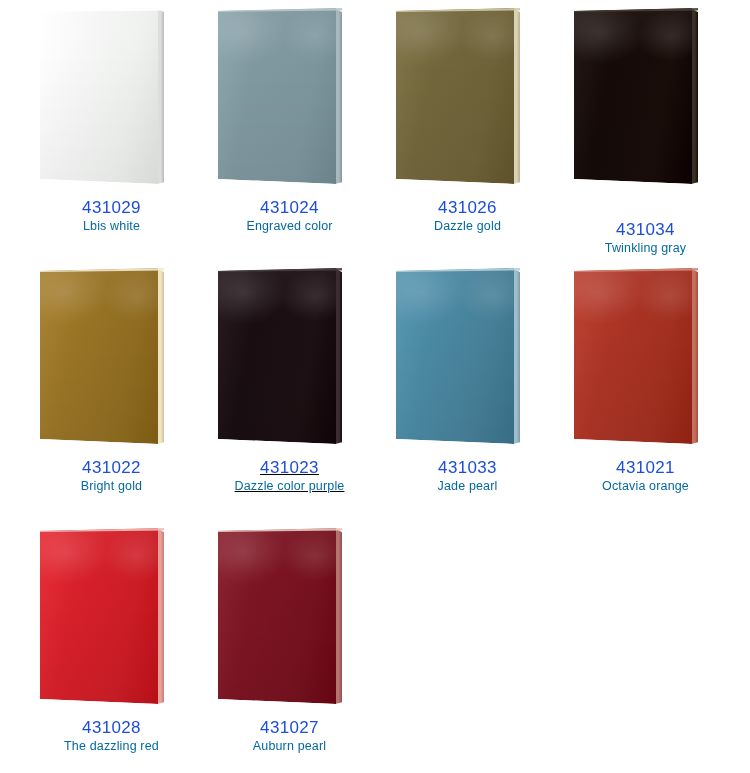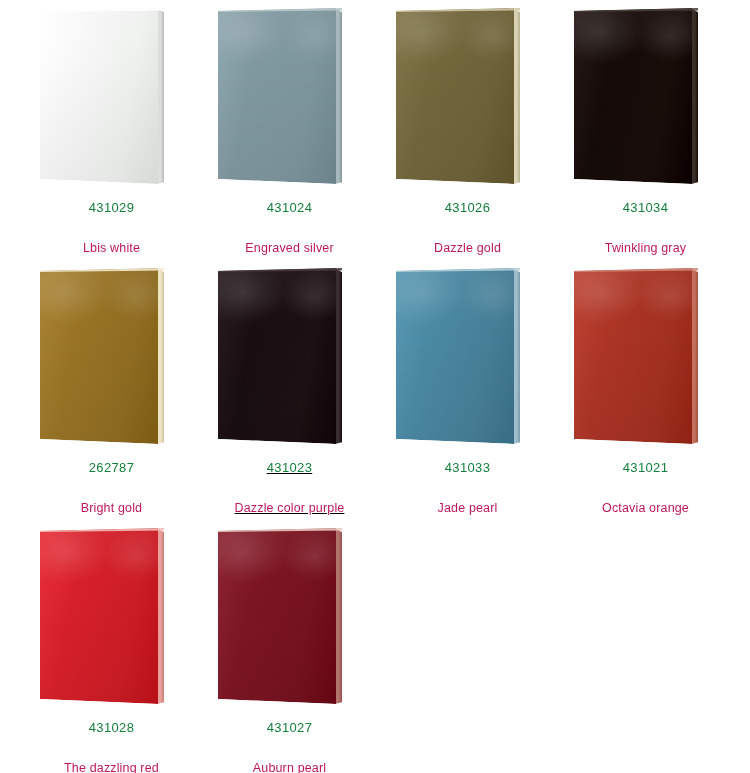--- a/index.html
+++ b/index.html
@@ -103,37 +103,36 @@
   .label-block {
     width: 187px;
     text-align: center;
     margin-top: 2px;
     z-index: 6;
   }
 
   .swatch-code {
     display: block;
     font-family: "Liberation Sans", sans-serif;
-    font-size: 13px;
+    font-size: 17px;
     font-weight: 400;
-    color: #15803d;
+    color: #1d4ed8;
     letter-spacing: .35px;
     line-height: 19px;
   }
 
   .swatch-name {
     display: block;
     font-family: "Liberation Sans", sans-serif;
     font-size: 12.5px;
     font-weight: 400;
-    color: #be185d;
+    color: #0369a1;
     letter-spacing: .15px;
     line-height: 19px;
     white-space: nowrap;
-    margin-top: 22px;
   }
 </style>
 </head>
 <body>
 
 <div id="swatch-grid">
     <div class="swatch-cell" style="left: 18px; top: 0px;">
       <div class="panel-stage">
         <div class="panel-shadow"></div>
         <div class="panel-edge" style="background: linear-gradient(90deg, rgb(220, 222, 220) 0%, rgb(220, 222, 220) 55%, rgb(184, 186, 184) 100%);"></div>
@@ -153,21 +152,21 @@
         <div class="panel-shadow"></div>
         <div class="panel-edge" style="background: linear-gradient(90deg, rgb(168, 184, 189) 0%, rgb(168, 184, 189) 55%, rgb(132, 148, 153) 100%);"></div>
         <div class="panel-body">
           <div class="panel-face" style="background: linear-gradient(100deg, rgb(143, 167, 175) 0%, rgb(128, 152, 160) 30%, rgb(125, 149, 157) 72%, rgb(112, 136, 144) 100%);"></div>
           <div class="panel-gloss" style="background: radial-gradient(52% 26% at 22% 14%, rgba(255, 255, 255, 0.13), rgba(255, 255, 255, 0) 70%), radial-gradient(40% 20% at 82% 16%, rgba(255, 255, 255, 0.1), rgba(255, 255, 255, 0) 72%), linear-gradient(rgba(255, 255, 255, 0.05) 0%, rgba(255, 255, 255, 0) 26%, rgba(0, 0, 0, 0.043) 100%);"></div>
         </div>
         <div class="panel-top" style="background: rgb(185, 198, 202);"></div>
       </div>
       <div class="label-block">
         <span class="swatch-code">431024</span>
-        <span class="swatch-name">Engraved silver</span>
+        <span class="swatch-name">Engraved color</span>
       </div>
     </div>
     <div class="swatch-cell" style="left: 374px; top: 0px;">
       <div class="panel-stage">
         <div class="panel-shadow"></div>
         <div class="panel-edge" style="background: linear-gradient(90deg, rgb(217, 210, 180) 0%, rgb(217, 210, 180) 55%, rgb(181, 174, 144) 100%);"></div>
         <div class="panel-body">
           <div class="panel-face" style="background: linear-gradient(100deg, rgb(130, 118, 75) 0%, rgb(115, 103, 60) 30%, rgb(110, 98, 56) 72%, rgb(97, 85, 43) 100%);"></div>
           <div class="panel-gloss" style="background: radial-gradient(52% 26% at 22% 14%, rgba(255, 255, 255, 0.13), rgba(255, 255, 255, 0) 70%), radial-gradient(40% 20% at 82% 16%, rgba(255, 255, 255, 0.1), rgba(255, 255, 255, 0) 72%), linear-gradient(rgba(255, 255, 255, 0.05) 0%, rgba(255, 255, 255, 0) 26%, rgba(0, 0, 0, 0.043) 100%);"></div>
         </div>
@@ -197,21 +196,21 @@
       <div class="panel-stage">
         <div class="panel-shadow"></div>
         <div class="panel-edge" style="background: linear-gradient(90deg, rgb(239, 229, 194) 0%, rgb(239, 229, 194) 55%, rgb(203, 193, 158) 100%);"></div>
         <div class="panel-body">
           <div class="panel-face" style="background: linear-gradient(100deg, rgb(169, 132, 53) 0%, rgb(154, 117, 38) 30%, rgb(143, 108, 33) 72%, rgb(130, 95, 20) 100%);"></div>
           <div class="panel-gloss" style="background: radial-gradient(52% 26% at 22% 14%, rgba(255, 255, 255, 0.13), rgba(255, 255, 255, 0) 70%), radial-gradient(40% 20% at 82% 16%, rgba(255, 255, 255, 0.1), rgba(255, 255, 255, 0) 72%), linear-gradient(rgba(255, 255, 255, 0.05) 0%, rgba(255, 255, 255, 0) 26%, rgba(0, 0, 0, 0.043) 100%);"></div>
         </div>
         <div class="panel-top" style="background: rgb(242, 234, 208);"></div>
       </div>
       <div class="label-block">
-        <span class="swatch-code">262787</span>
+        <span class="swatch-code">431022</span>
         <span class="swatch-name">Bright gold</span>
       </div>
     </div>
     <div class="swatch-cell" style="left: 196px; top: 260px; text-decoration: underline;">
       <div class="panel-stage">
         <div class="panel-shadow"></div>
         <div class="panel-edge" style="background: linear-gradient(90deg, rgb(59, 46, 51) 0%, rgb(59, 46, 51) 55%, rgb(23, 10, 15) 100%);"></div>
         <div class="panel-body">
           <div class="panel-face" style="background: linear-gradient(100deg, rgb(40, 28, 32) 0%, rgb(25, 13, 17) 30%, rgb(29, 16, 20) 72%, rgb(16, 3, 7) 100%);"></div>
           <div class="panel-gloss" style="background: radial-gradient(52% 26% at 22% 14%, rgba(255, 255, 255, 0.13), rgba(255, 255, 255, 0) 70%), radial-gradient(40% 20% at 82% 16%, rgba(255, 255, 255, 0.1), rgba(255, 255, 255, 0) 72%), linear-gradient(rgba(255, 255, 255, 0.05) 0%, rgba(255, 255, 255, 0) 26%, rgba(0, 0, 0, 0.043) 100%);"></div>

